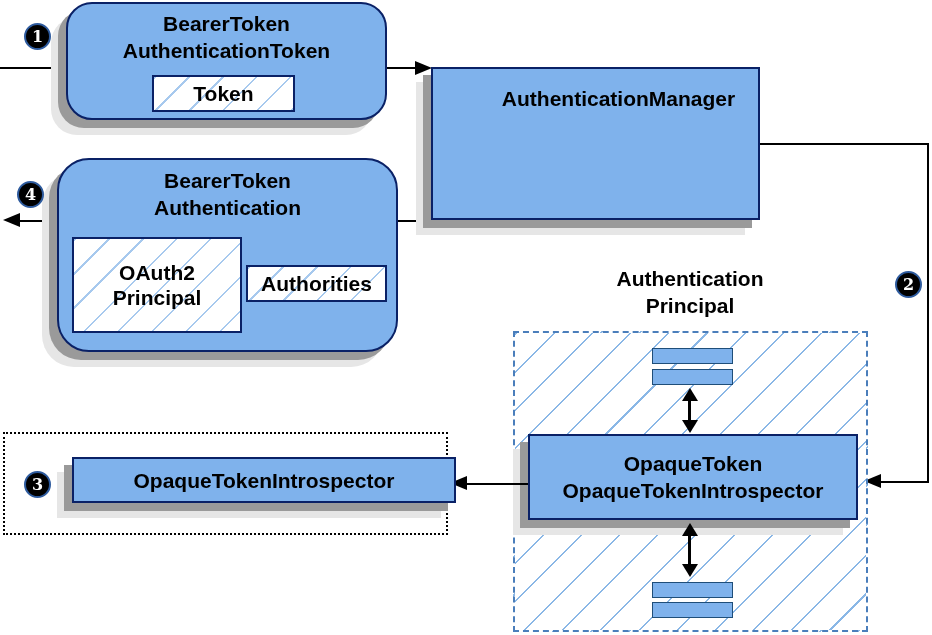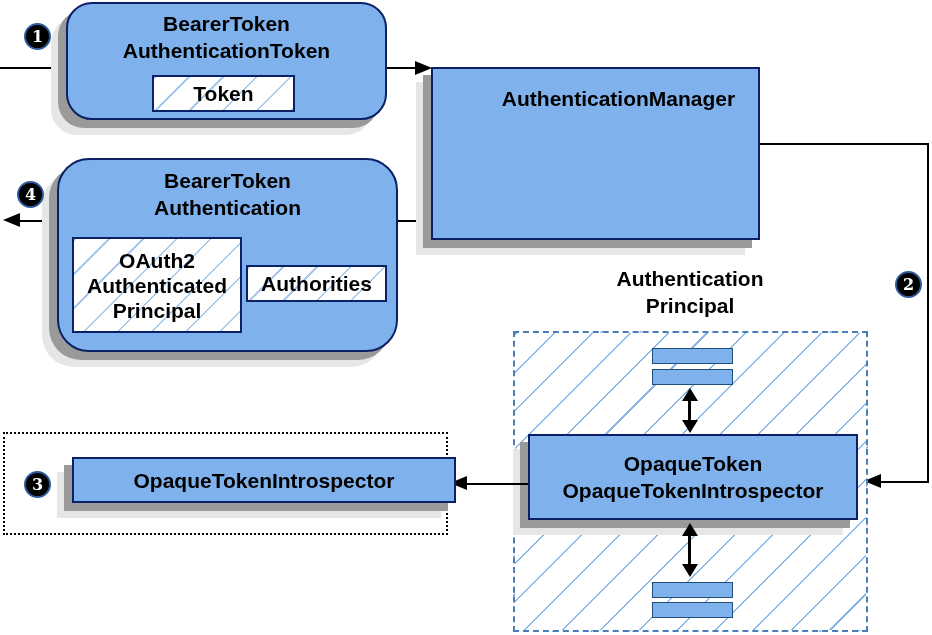--- a/index.html
+++ b/index.html
@@ -74,30 +74,29 @@
   <div class="tri tri-left" style="left:3px; top:213px;"></div>
 
   <div class="node r26" style="left:66px; top:2px; width:321px; height:118px; padding-top:6px;">
     <div class="title">BearerToken</div>
     <div class="title">AuthenticationToken</div>
     <div class="chip" style="left:84px; top:71px; width:143px; height:37px;align-items:center;">
       <div>Token</div>
     </div>
   </div>
 
-  <div class="node" style="left:431px; top:67px; width:329px; height:173px;padding-left:46px;">
+  <div class="node" style="left:431px; top:67px; width:329px; height:153px;padding-left:46px;">
     <div class="title" style="margin-top:16px;">AuthenticationManager</div>
   </div>
 
   <div class="node r32" style="left:57px; top:158px; width:341px; height:194px; padding-top:7px;">
     <div class="title">BearerToken</div>
     <div class="title">Authentication</div>
     <div class="chip" style="left:13px; top:77px; width:170px; height:96px;">
       <div>OAuth2</div>
-      <div>Authenticated</div>
       <div>Principal</div>
     </div>
     <div class="chip" style="left:187px; top:105px; width:141px; height:37px;">
       <div>Authorities</div>
     </div>
   </div>
 
   <div class="plabel" style="left:590px; top:265px; width:200px;">
     <div>Authentication</div>
     <div>Principal</div>

